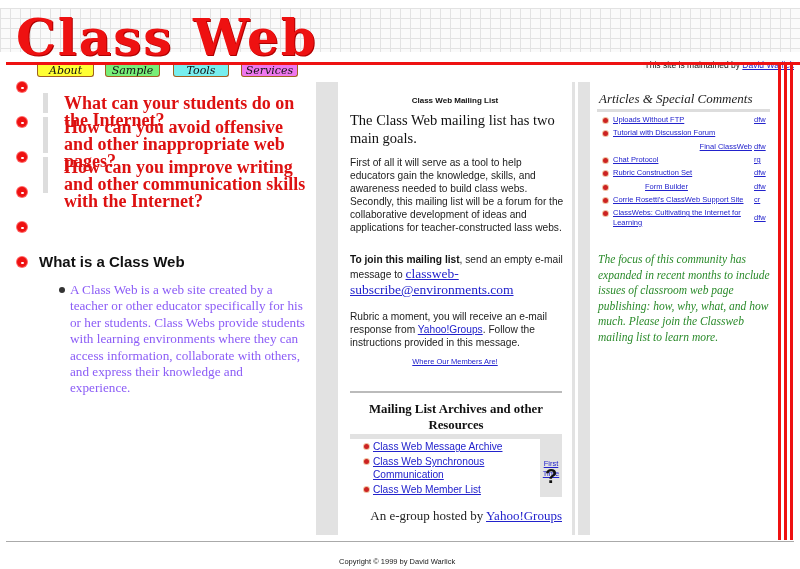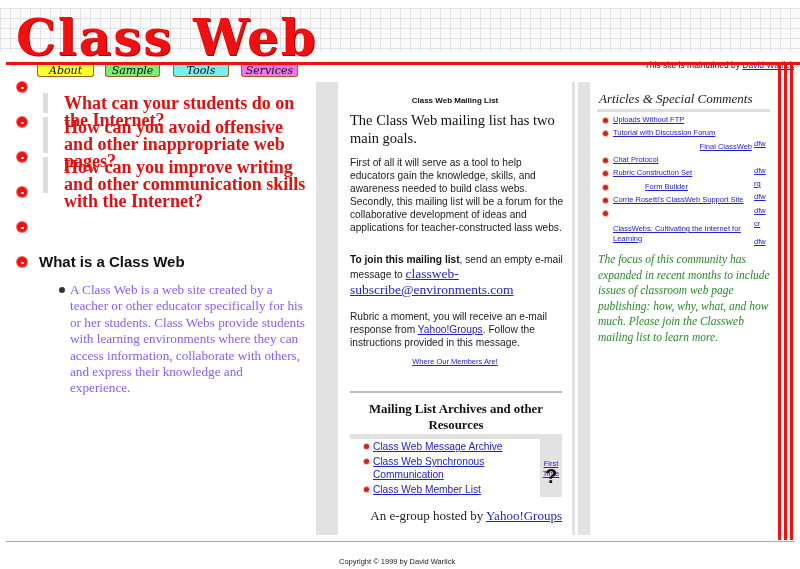--- a/index.html
+++ b/index.html
@@ -109,21 +109,21 @@
 
     
     .right-bg { position: absolute; left: 578px; top: 82px; width: 12px; height: 453px; background: #e2e2e2; }
     .articles-title {
       position: absolute; left: 599px; top: 91px;
       font-family: "Liberation Serif", serif; font-style: italic; font-size: 13px; color: #222;
     }
     .articles-rule { position: absolute; left: 597px; top: 109px; width: 173px; height: 3px; background: #dddddd; }
     .art-dot { position: absolute; left: 603px; width: 5px; height: 5px; border-radius: 50%; background: #cc2222; box-shadow: 0 0 0 1px #f0c0a0; }
     .art-link { position: absolute; left: 613px; width: 135px; font-size: 7.5px; line-height: 10px; }
-    .art-author { position: absolute; left: 754px; font-size: 7.5px; line-height: 10px; margin-top: 24px; }
+    .art-author { position: absolute; left: 754px; font-size: 7.5px; line-height: 10px; }
     .focus {
       position: absolute; left: 598px; top: 252px; width: 172px;
       font-family: "Liberation Serif", serif; font-style: italic; font-size: 11.5px; line-height: 15.5px; color: #2a8a2a;
     }
 
     
     .footer-rule { position: absolute; left: 6px; top: 541px; width: 788px; height: 1px; background: #aaaaaa; }
     .copyright { position: absolute; left: 339px; top: 557px; font-size: 7.5px; color: #222; }
   </style>
 </head>
@@ -210,19 +210,19 @@
 
 <div class="art-dot" style="top:185px;"></div>
 <a href="#" class="art-link" style="top:182px;padding-left:32px;">Form Builder</a>
 <a href="#" class="art-author" style="top:182px;">dfw</a>
 
 <div class="art-dot" style="top:198px;"></div>
 <a href="#" class="art-link" style="top:195px;">Corrie Rosetti's ClassWeb Support Site</a>
 <a href="#" class="art-author" style="top:195px;">cr</a>
 
 <div class="art-dot" style="top:211px;"></div>
-<a href="#" class="art-link" style="top:224px;">ClassWebs: Cultivating the Internet for Learning</a>
+<a href="#" class="art-link" style="top:208px;">ClassWebs: Cultivating the Internet for Learning</a>
 <a href="#" class="art-author" style="top:213px;">dfw</a>
 
 <div class="focus">The focus of this community has expanded in recent months to include issues of classroom web page publishing: how, why, what, and how much. Please join the Classweb mailing list to learn more.</div>
 
 <div class="footer-rule"></div>
 <div class="copyright">Copyright © 1999 by David Warlick</div>
 
 </body></html>

